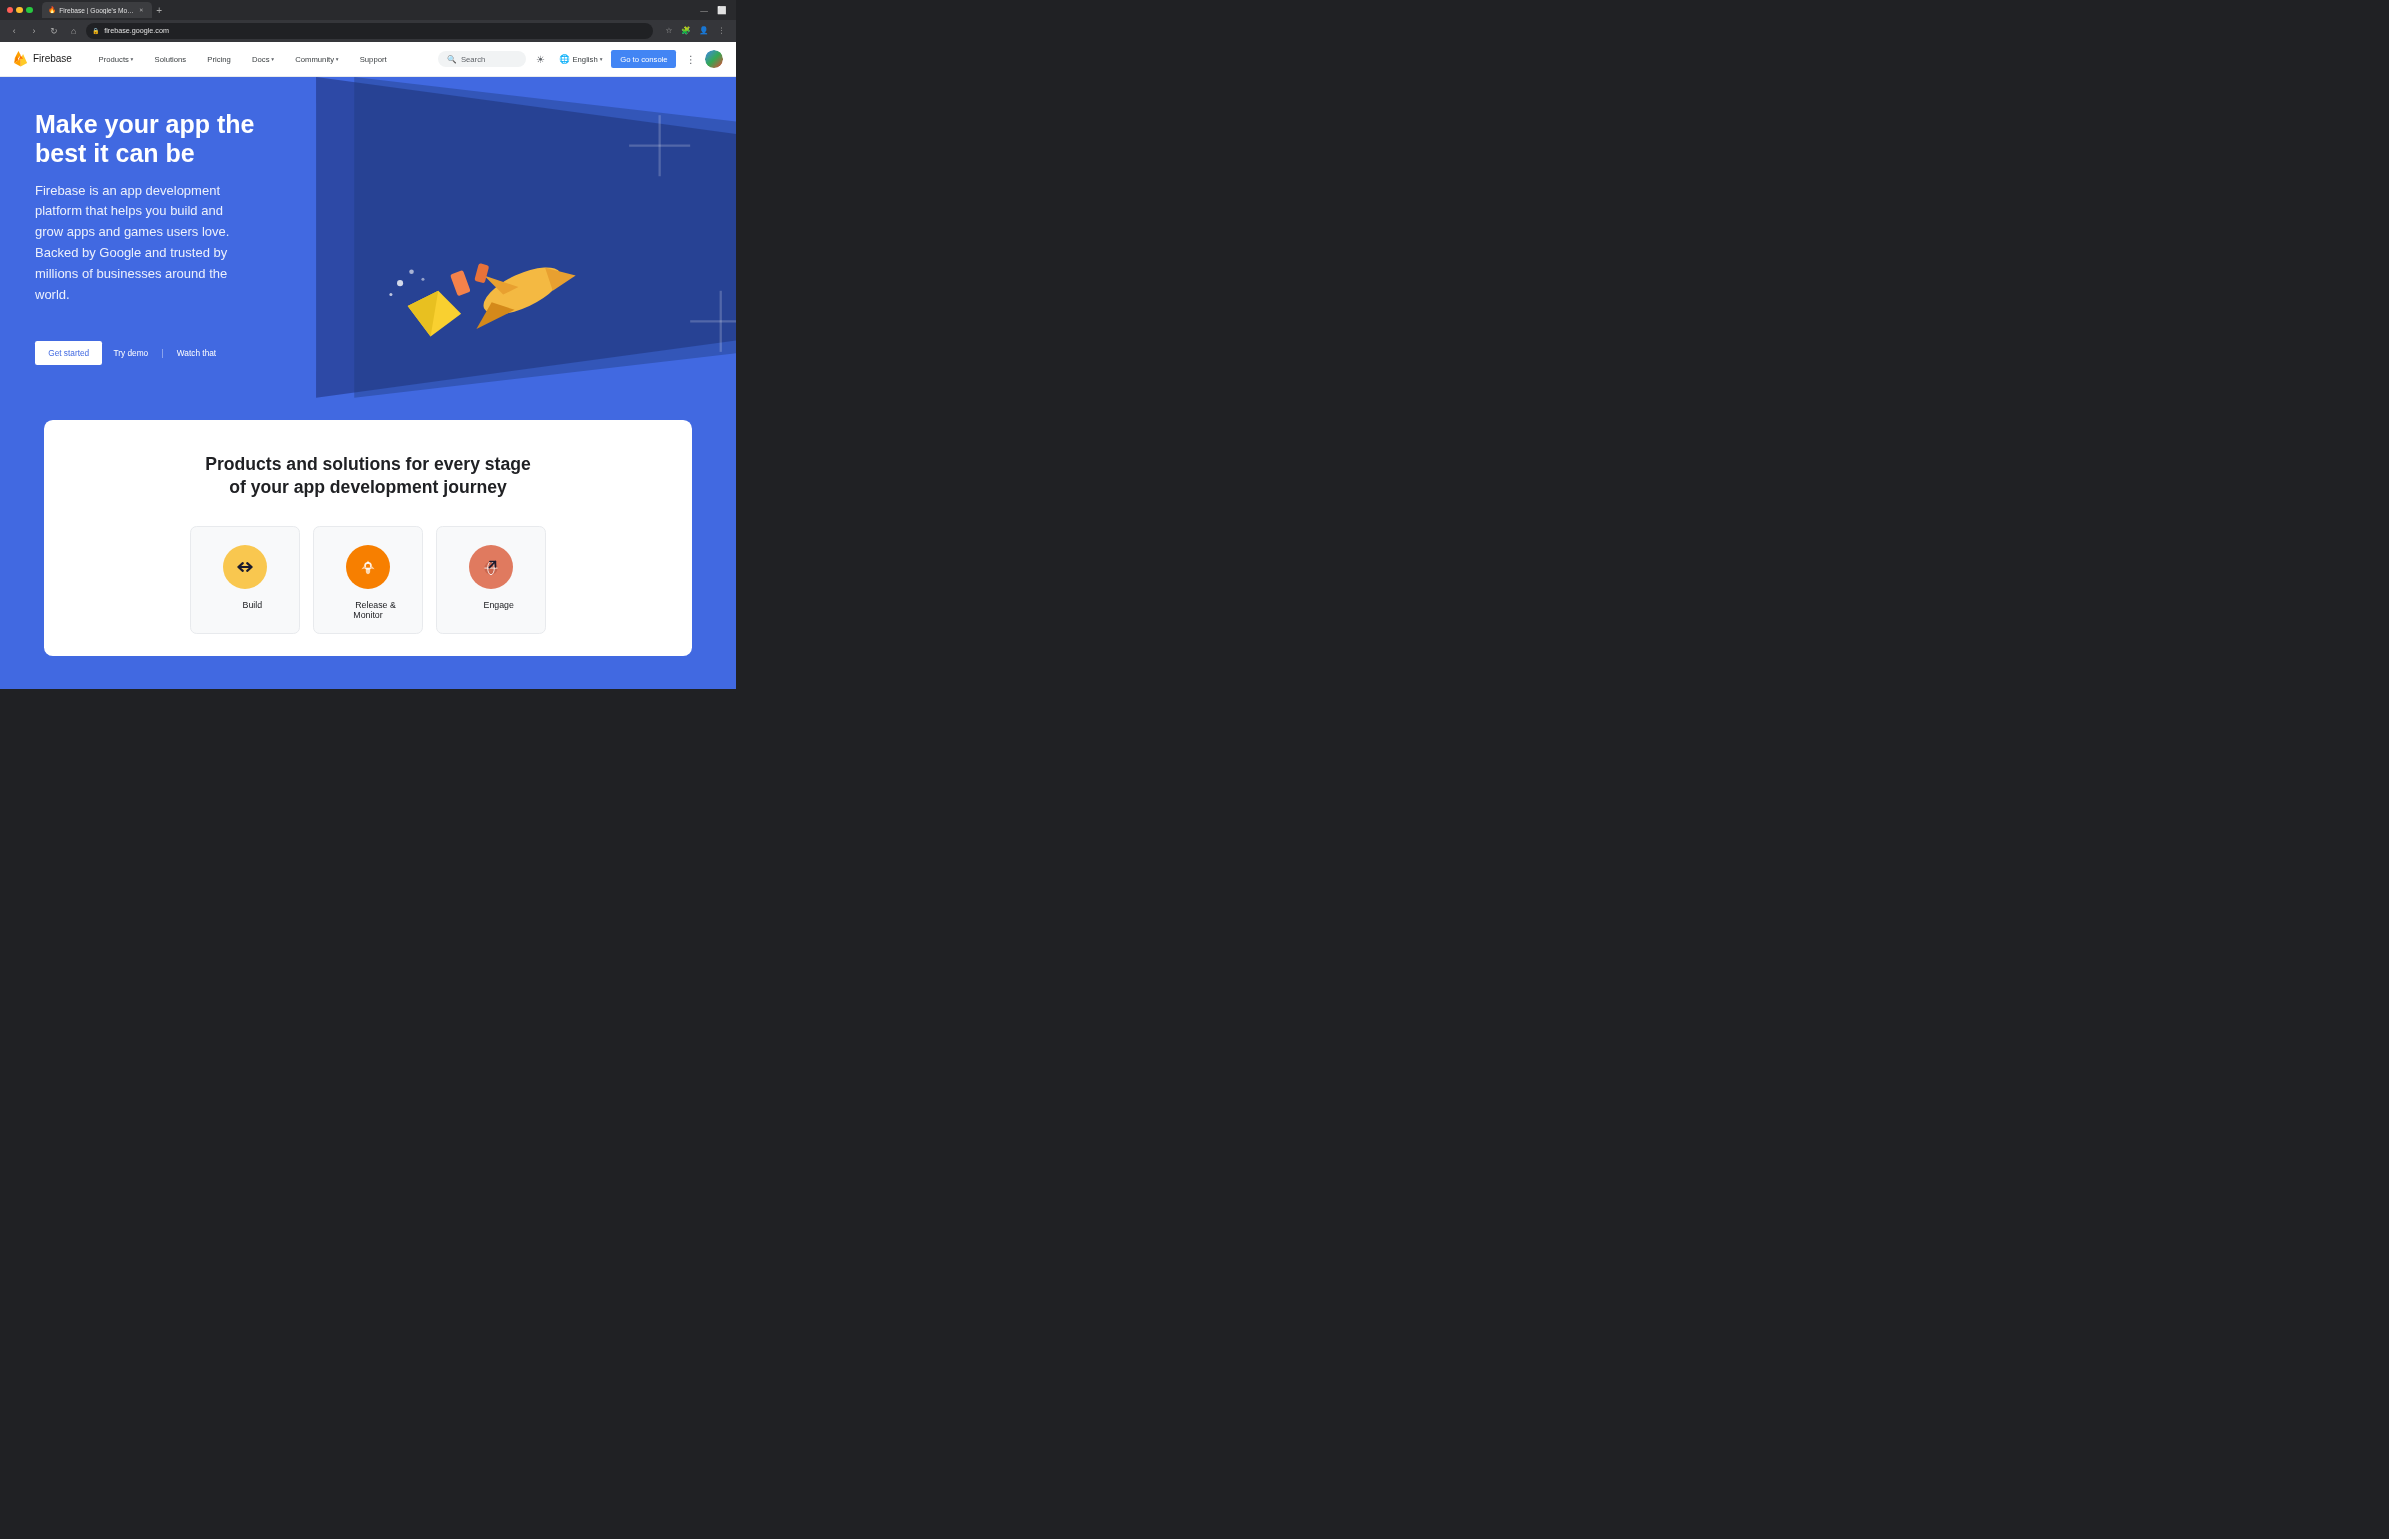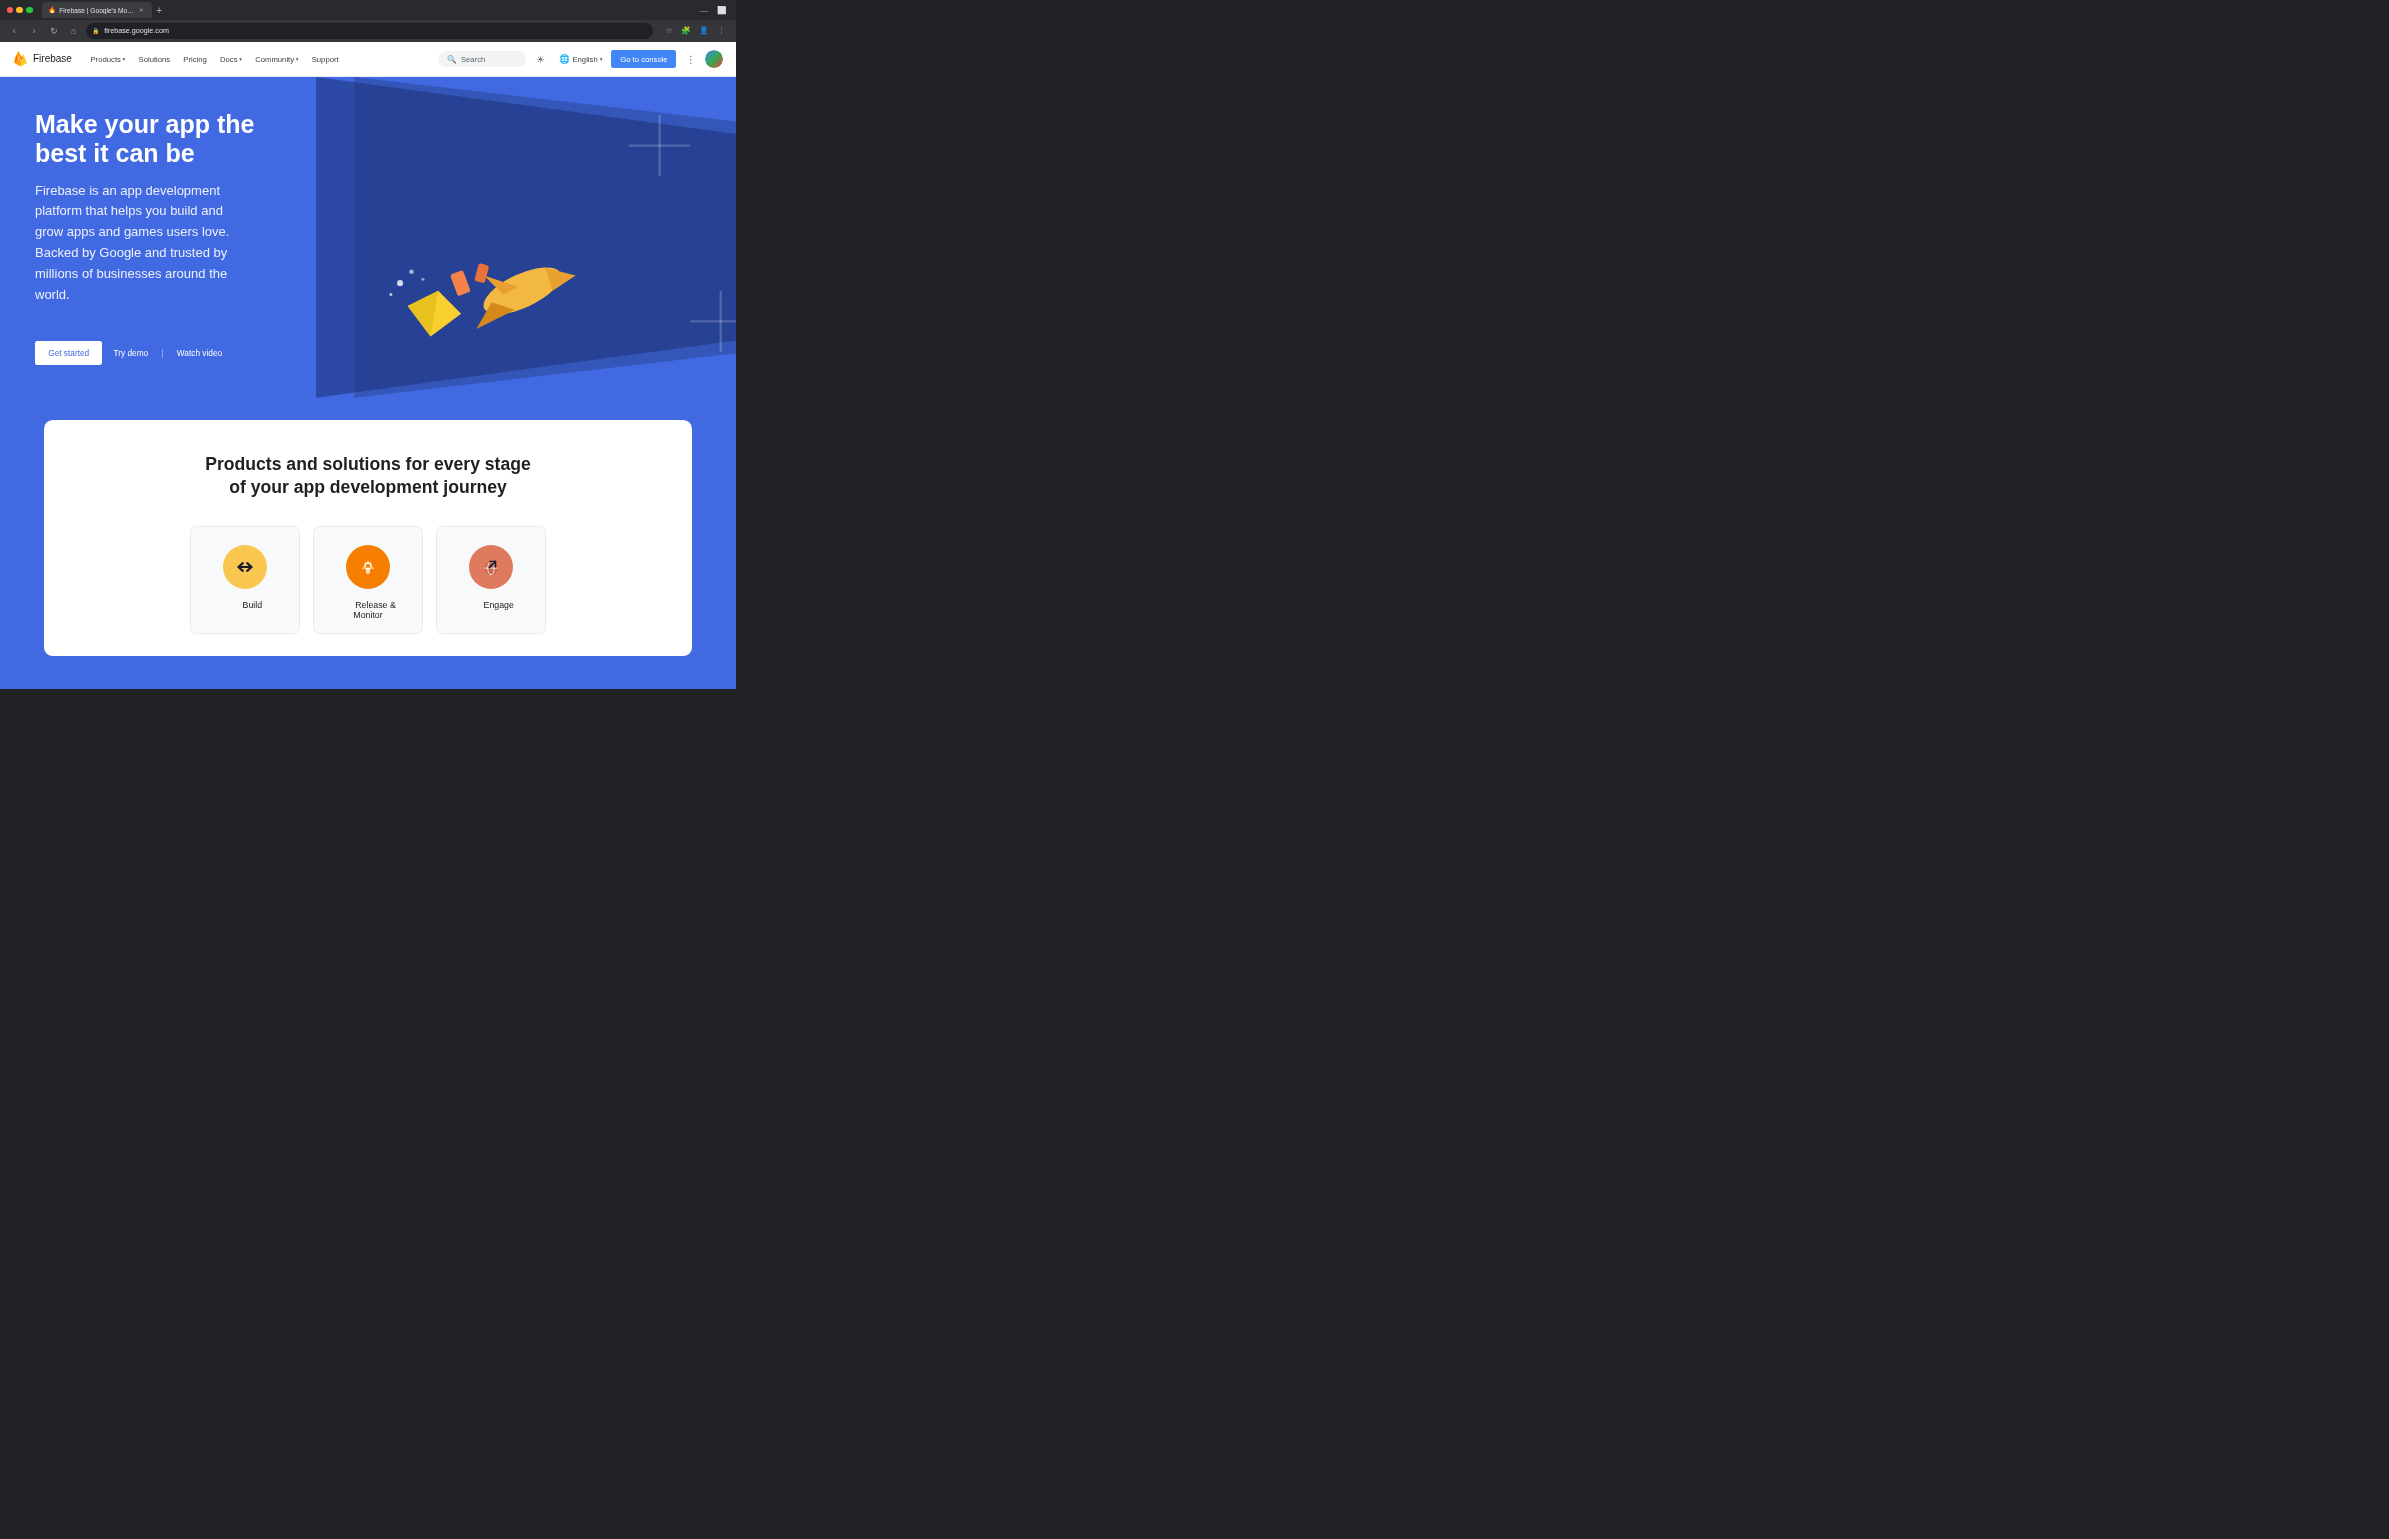--- a/index.html
+++ b/index.html
@@ -171,20 +171,21 @@
     .nav-link {
       font-size: 7.7px;
       color: #3c4043;
       padding: 4.4px 5.5px;
       cursor: pointer;
       display: flex;
       align-items: center;
       gap: 1.7px;
       border-radius: 2.2px;
       text-decoration: none;
+      margin-left: 8px;
     }
     .nav-chevron {
       font-size: 5.5px;
       color: #5f6368;
     }
     .navbar-right {
       display: flex;
       align-items: center;
       gap: 4.4px;
     }
@@ -527,21 +528,21 @@
       <circle cx="740" cy="265" r="2" fill="#fff" opacity="0.5"></circle>
     </svg>
 
     <div class="hero-content">
       <h1 class="hero-title">Make your app the best it can be</h1>
       <p class="hero-description">Firebase is an app development platform that helps you build and grow apps and games users love. Backed by Google and trusted by millions of businesses around the world.</p>
       <div class="hero-cta">
         <button class="get-started-btn">Get started</button>
         <a class="hero-link">Try demo</a>
         <span class="hero-divider">|</span>
-        <a class="hero-link">Watch video</a>
+        <a class="hero-link">Watch that</a>
       </div>
     </div>
   </section>
 
   <section class="products-section">
     <div class="products-card">
       <h2 class="products-title">Products and solutions for every stage of your app development journey</h2>
       <div class="product-categories">
 
         <div class="product-category">

